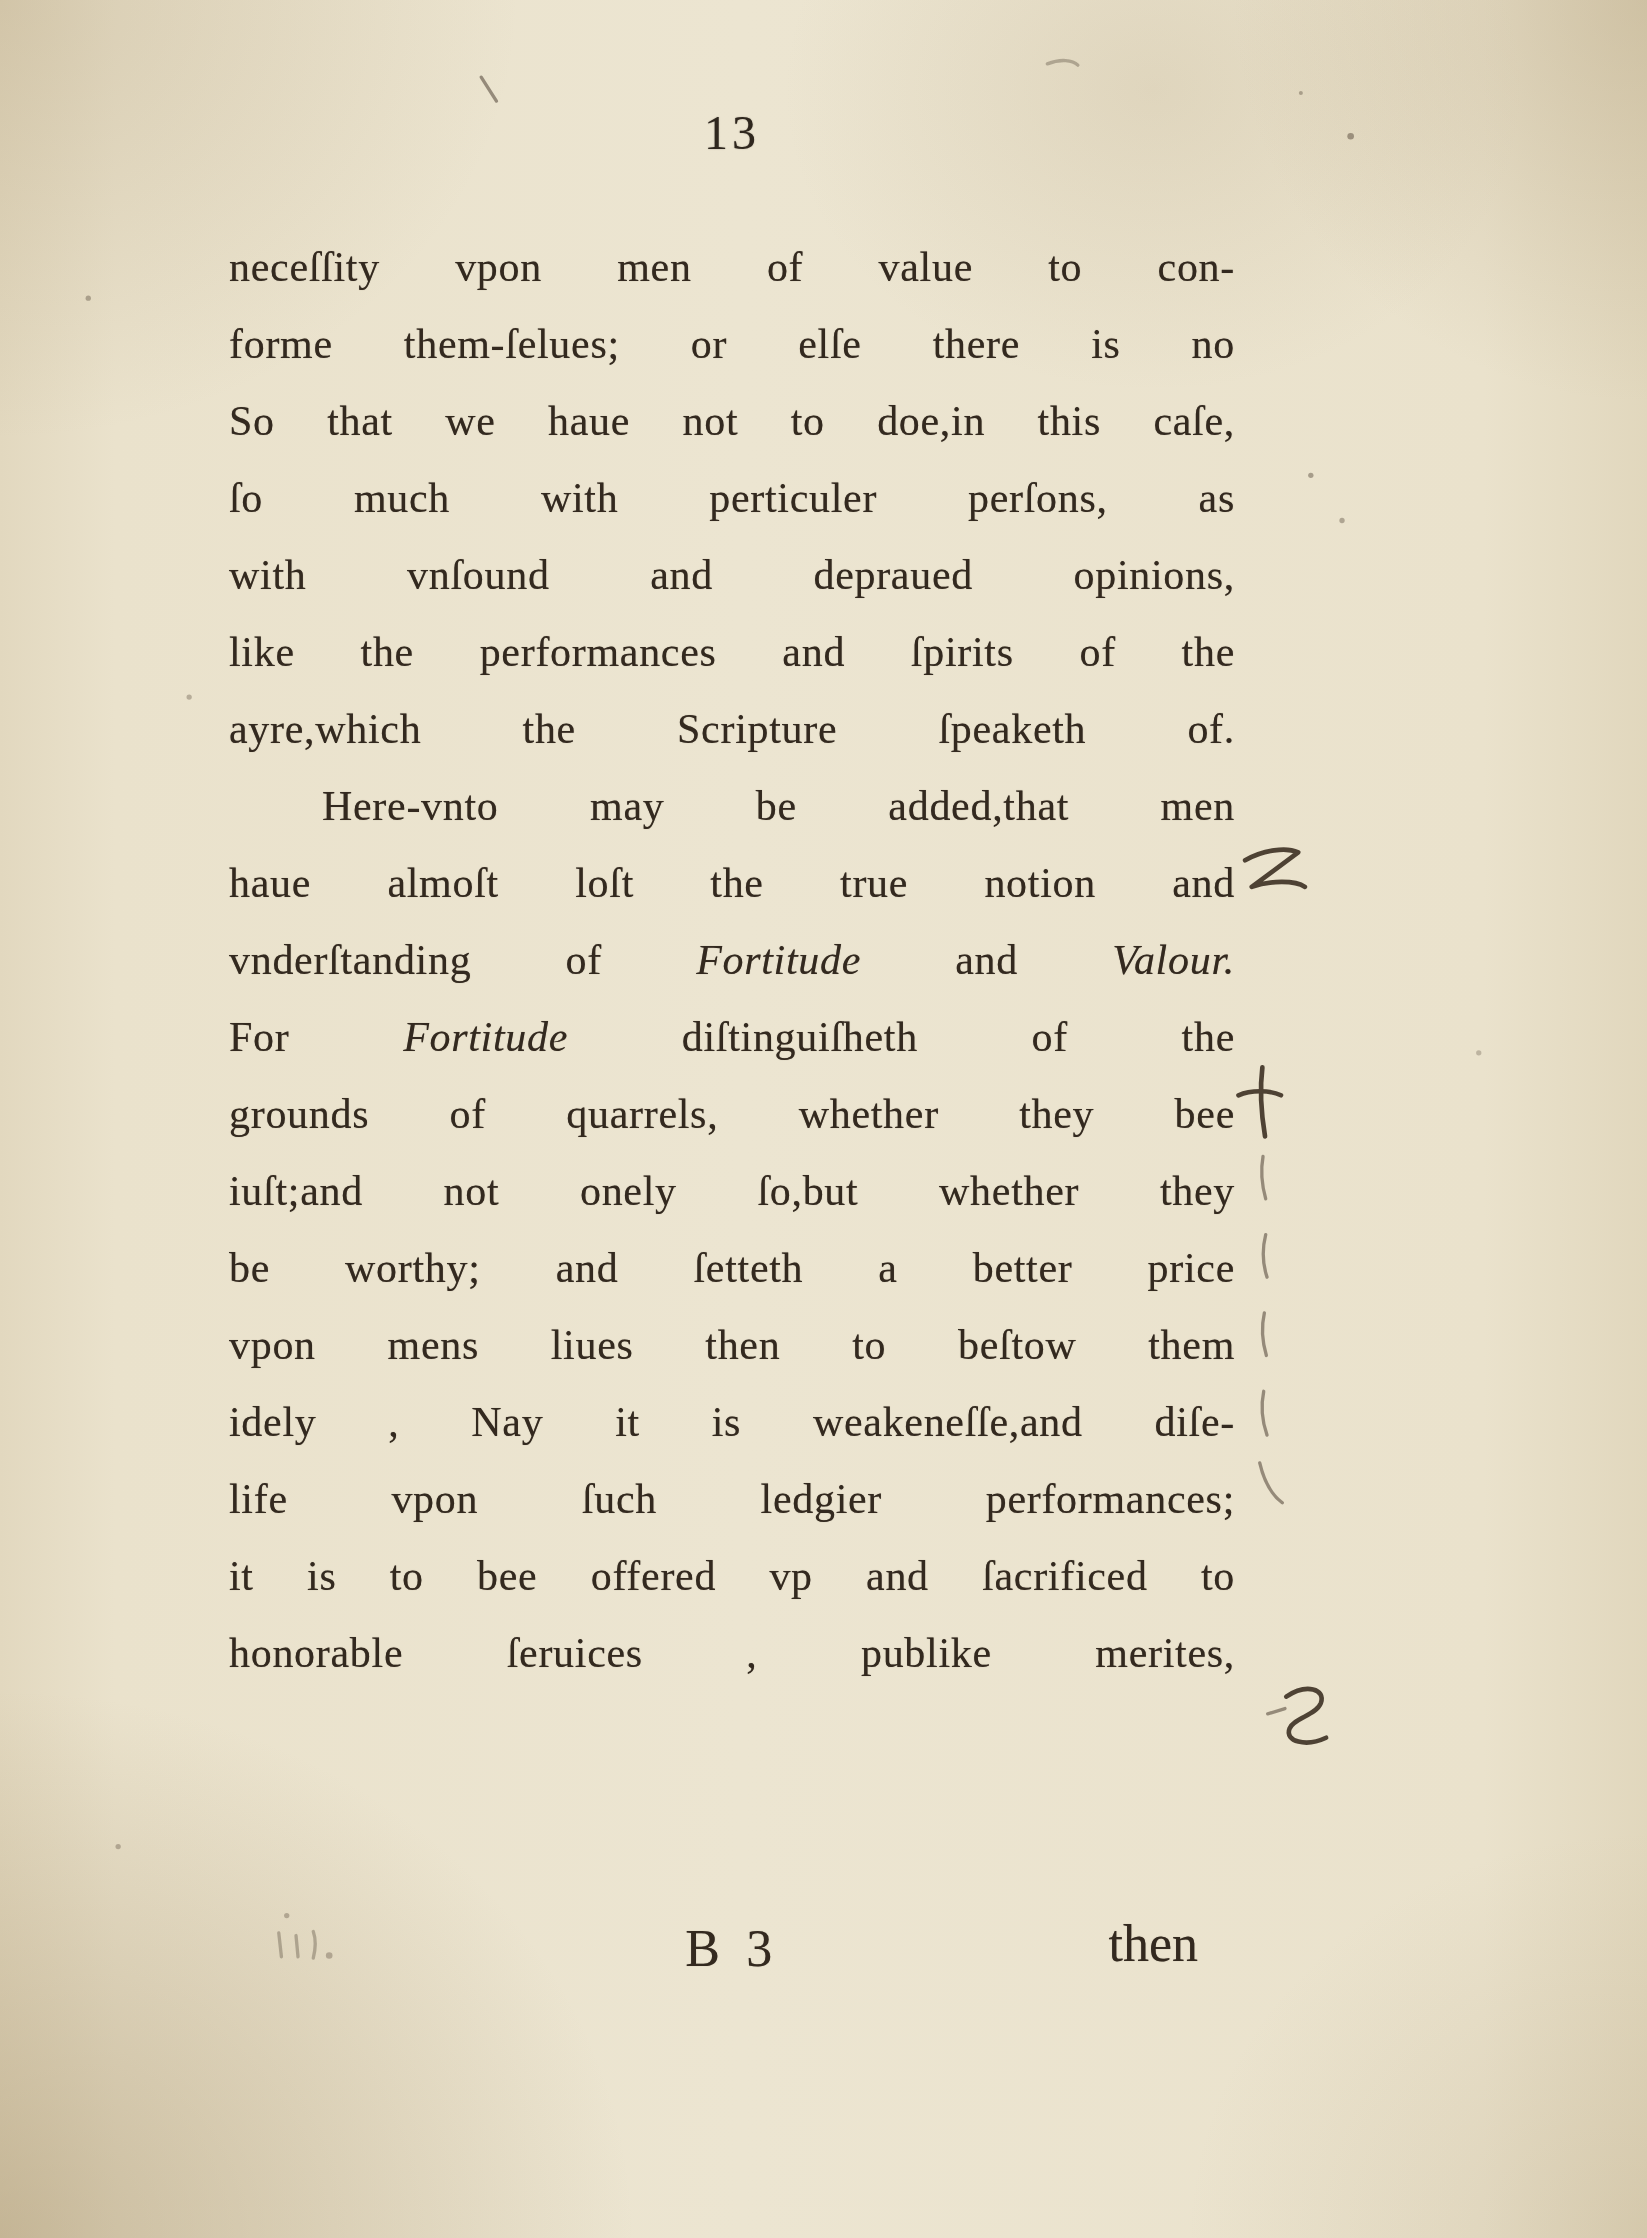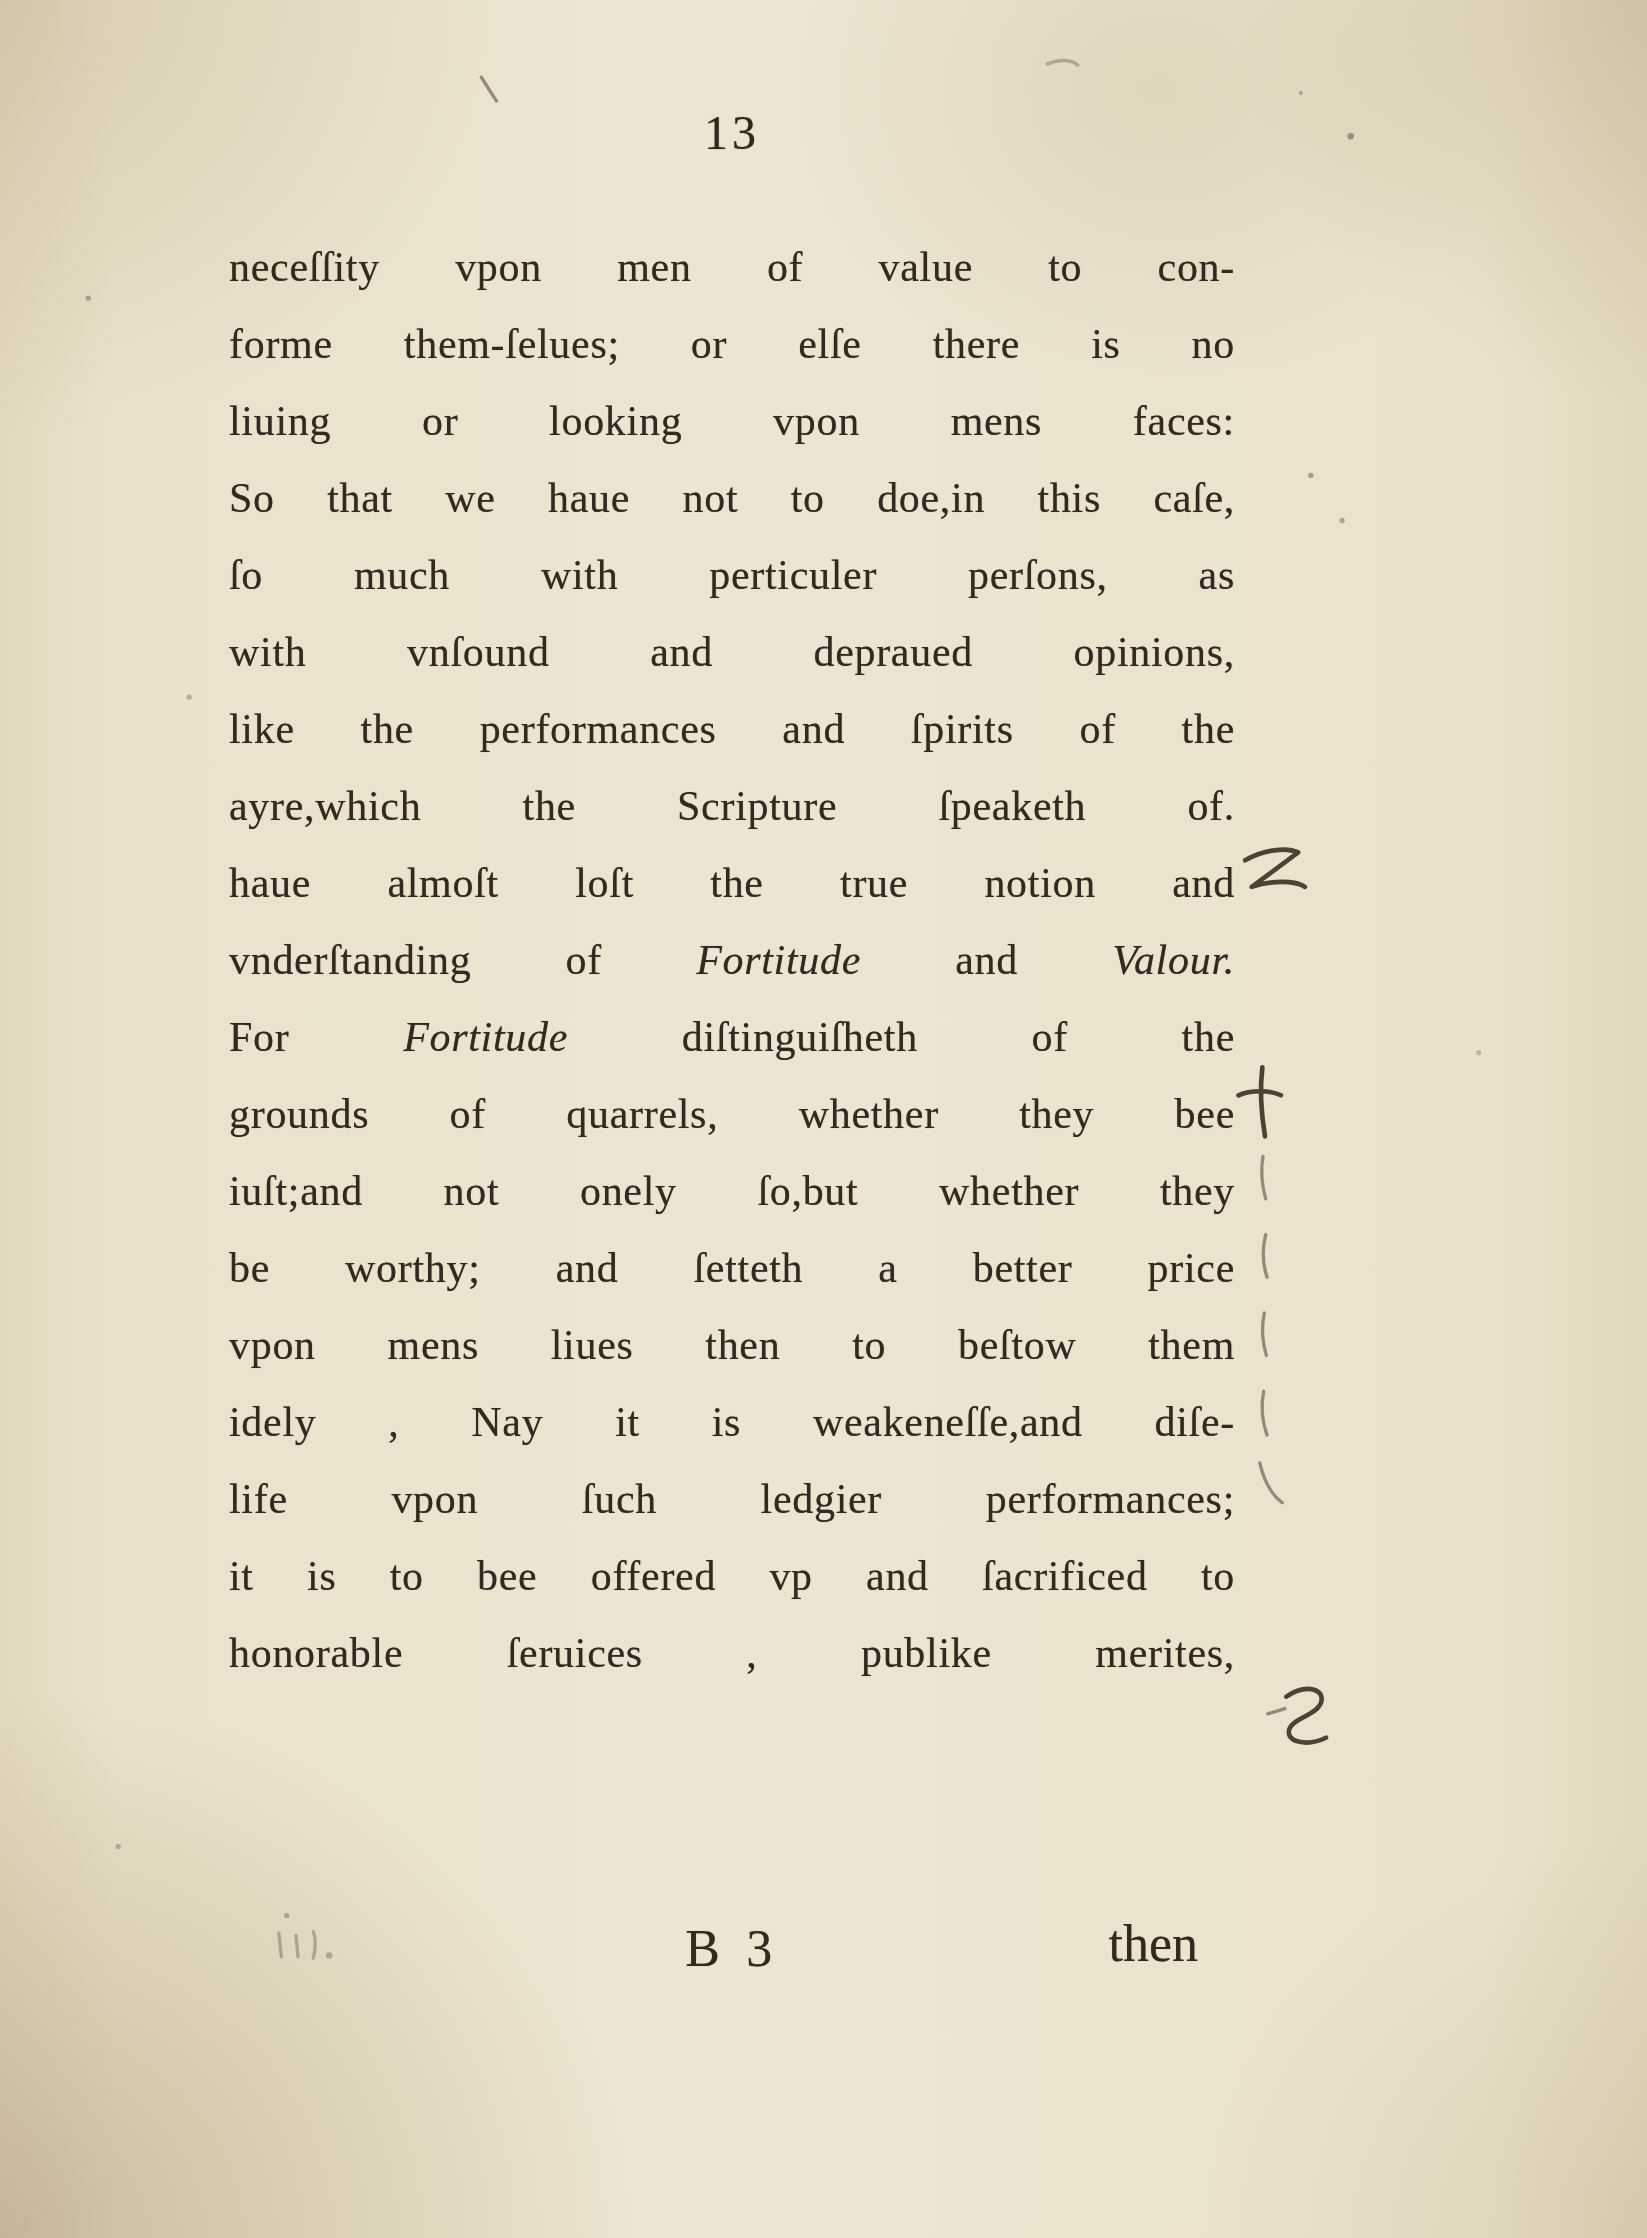--- a/index.html
+++ b/index.html
@@ -106,26 +106,26 @@
 </head>
 <body>
 
 <div class="page">
 
   <div class="page-number">13</div>
 
   <div class="text-block">
       <div class="text-line"><span>neceſſity vpon men of value to con-</span></div>
       <div class="text-line"><span>forme them-ſelues; or elſe there is no</span></div>
-      <div class="text-line"><span>liuing or looking vpon mens faces:</span></div>
       <div class="text-line"><span>So that we haue not to doe,in this caſe,</span></div>
       <div class="text-line"><span>ſo much with perticuler perſons, as</span></div>
       <div class="text-line"><span>with vnſound and depraued opinions,</span></div>
       <div class="text-line"><span>like the performances and ſpirits of the</span></div>
       <div class="text-line"><span>ayre,which the Scripture ſpeaketh of.</span></div>
+      <div class="text-line indent"><span>Here-vnto may be added,that men</span></div>
       <div class="text-line"><span>haue almoſt loſt the true notion and</span></div>
       <div class="text-line"><span>vnderſtanding of </span><span class="italic">Fortitude</span><span> and </span><span class="italic">Valour.</span></div>
       <div class="text-line"><span>For </span><span class="italic">Fortitude</span><span> diſtinguiſheth of the</span></div>
       <div class="text-line"><span>grounds of quarrels, whether they bee</span></div>
       <div class="text-line"><span>iuſt;and not onely ſo,but whether they</span></div>
       <div class="text-line"><span>be worthy; and ſetteth a better price</span></div>
       <div class="text-line"><span>vpon mens liues then to beſtow them</span></div>
       <div class="text-line"><span>idely , Nay it is weakeneſſe,and diſe-</span></div>
       <div class="text-line"><span>life vpon ſuch ledgier performances;</span></div>
       <div class="text-line"><span>it is to bee offered vp and ſacrificed to</span></div>

